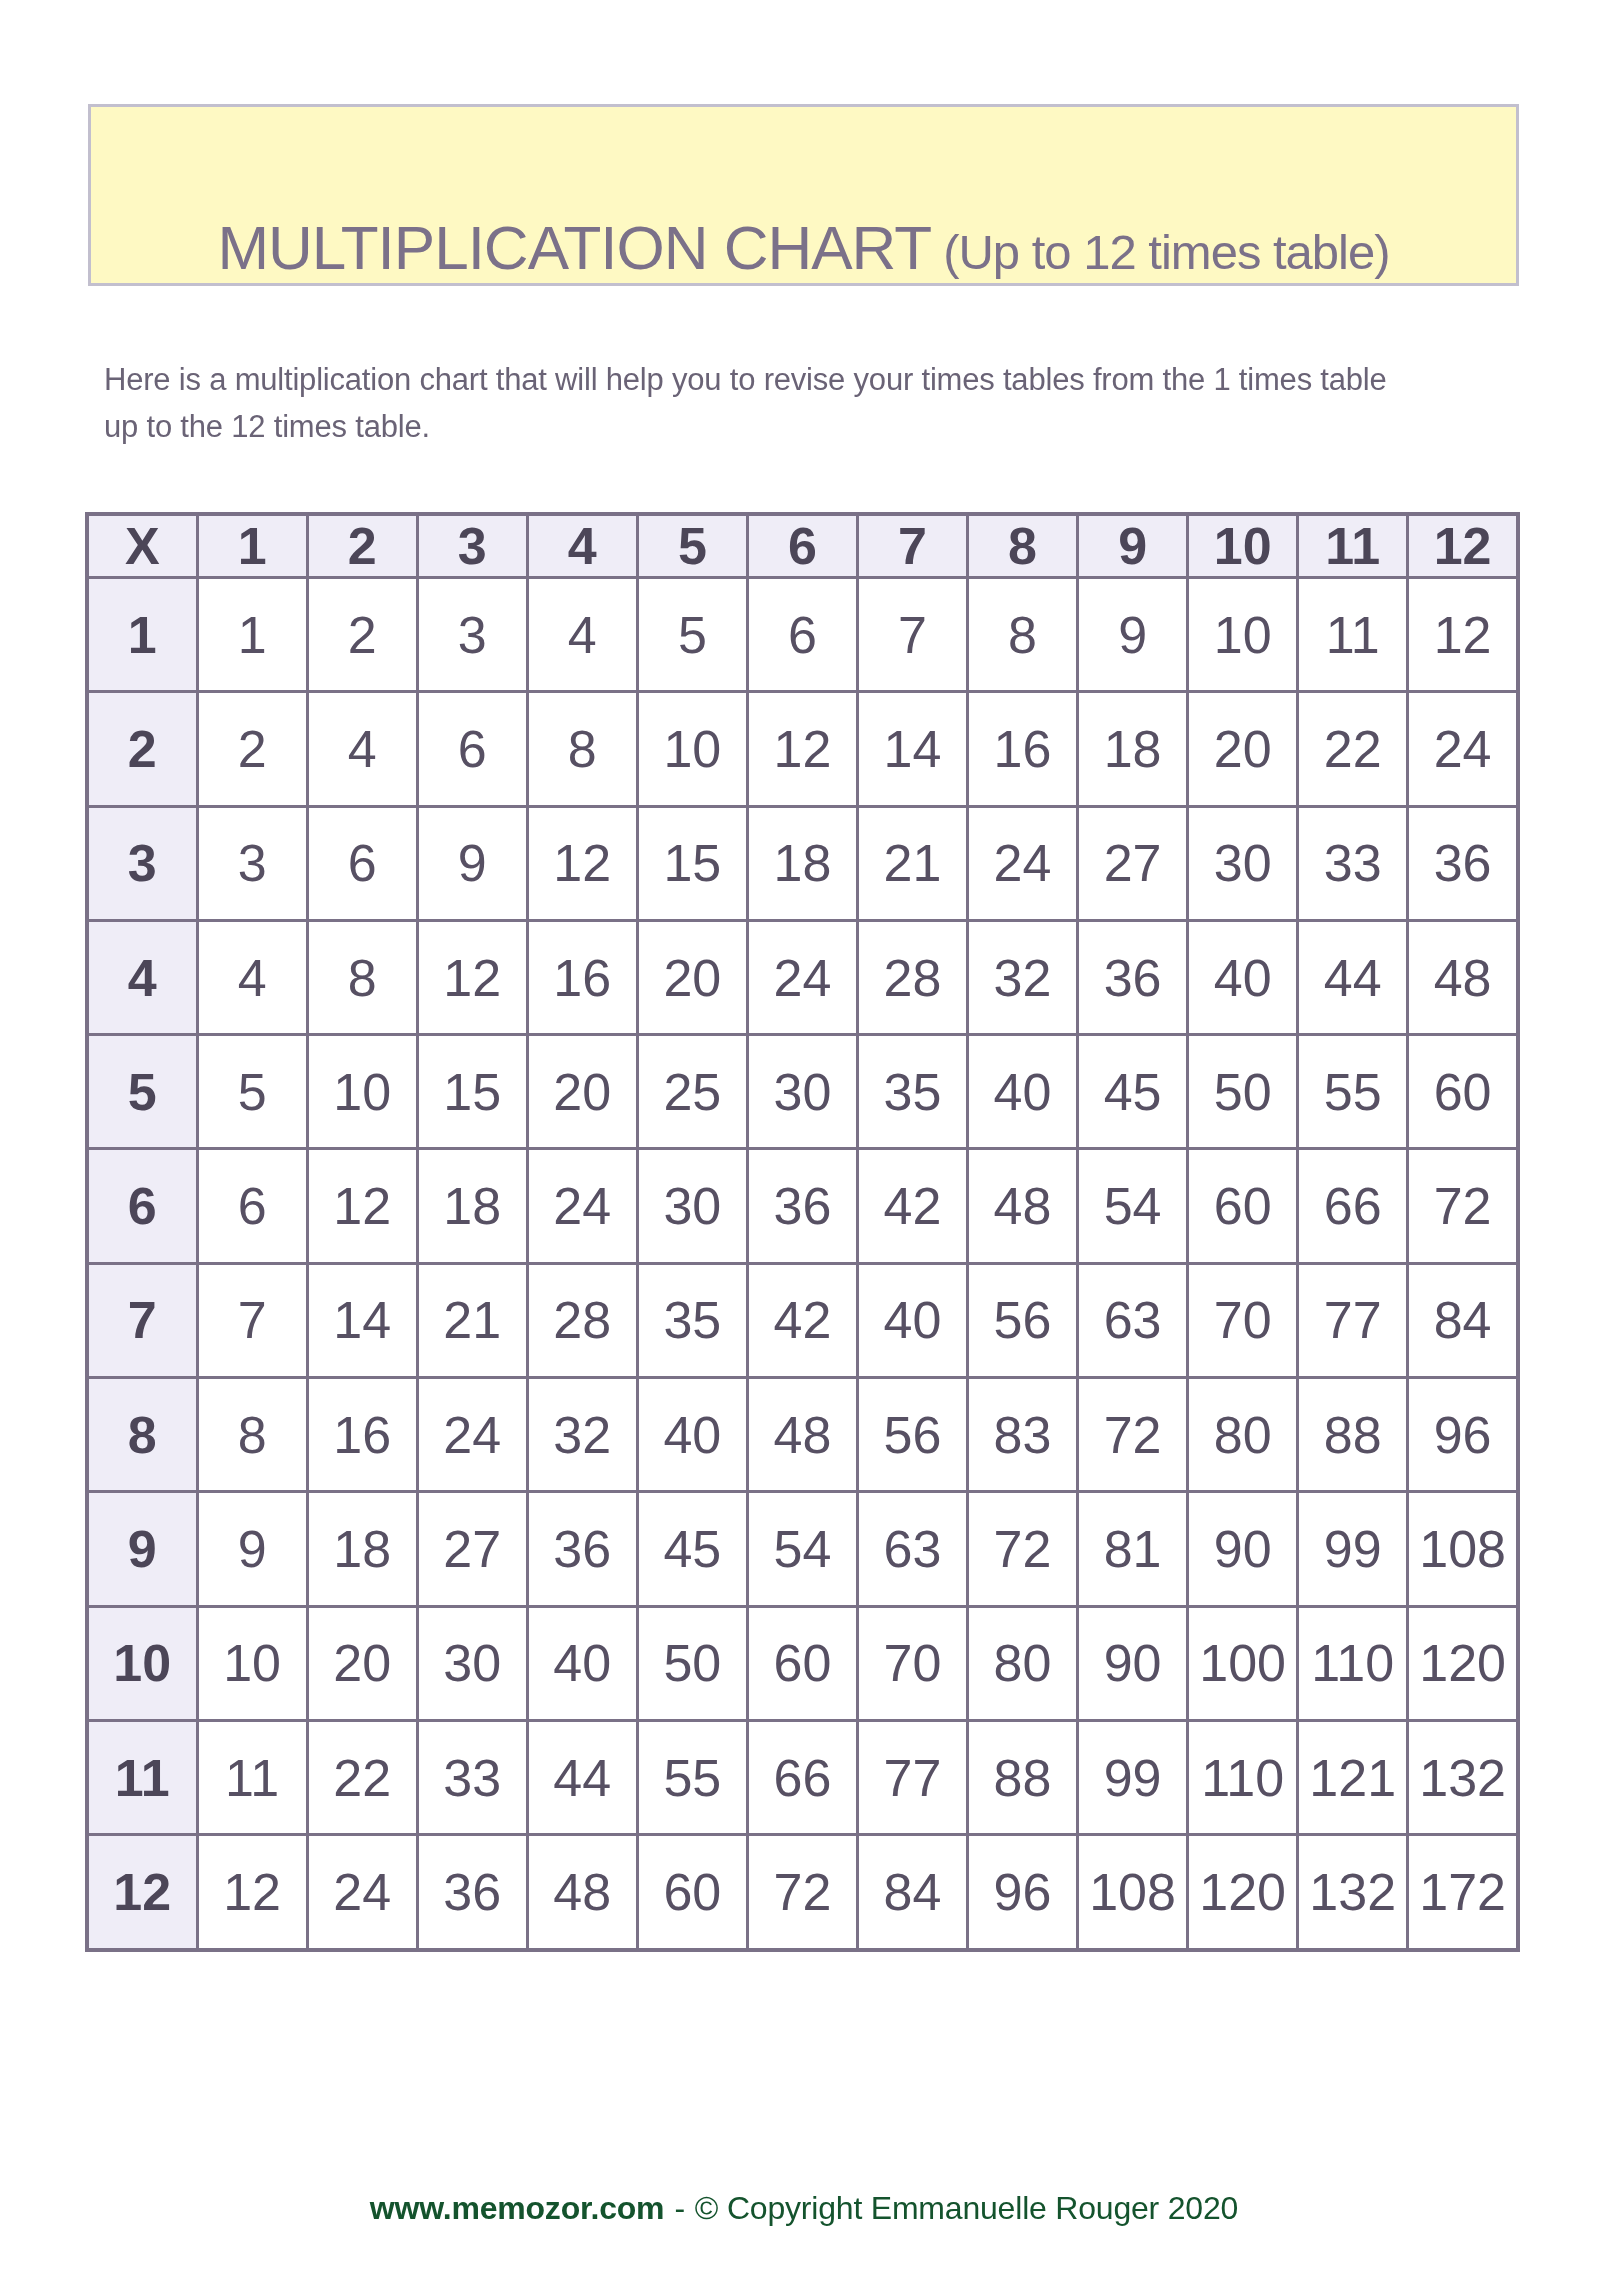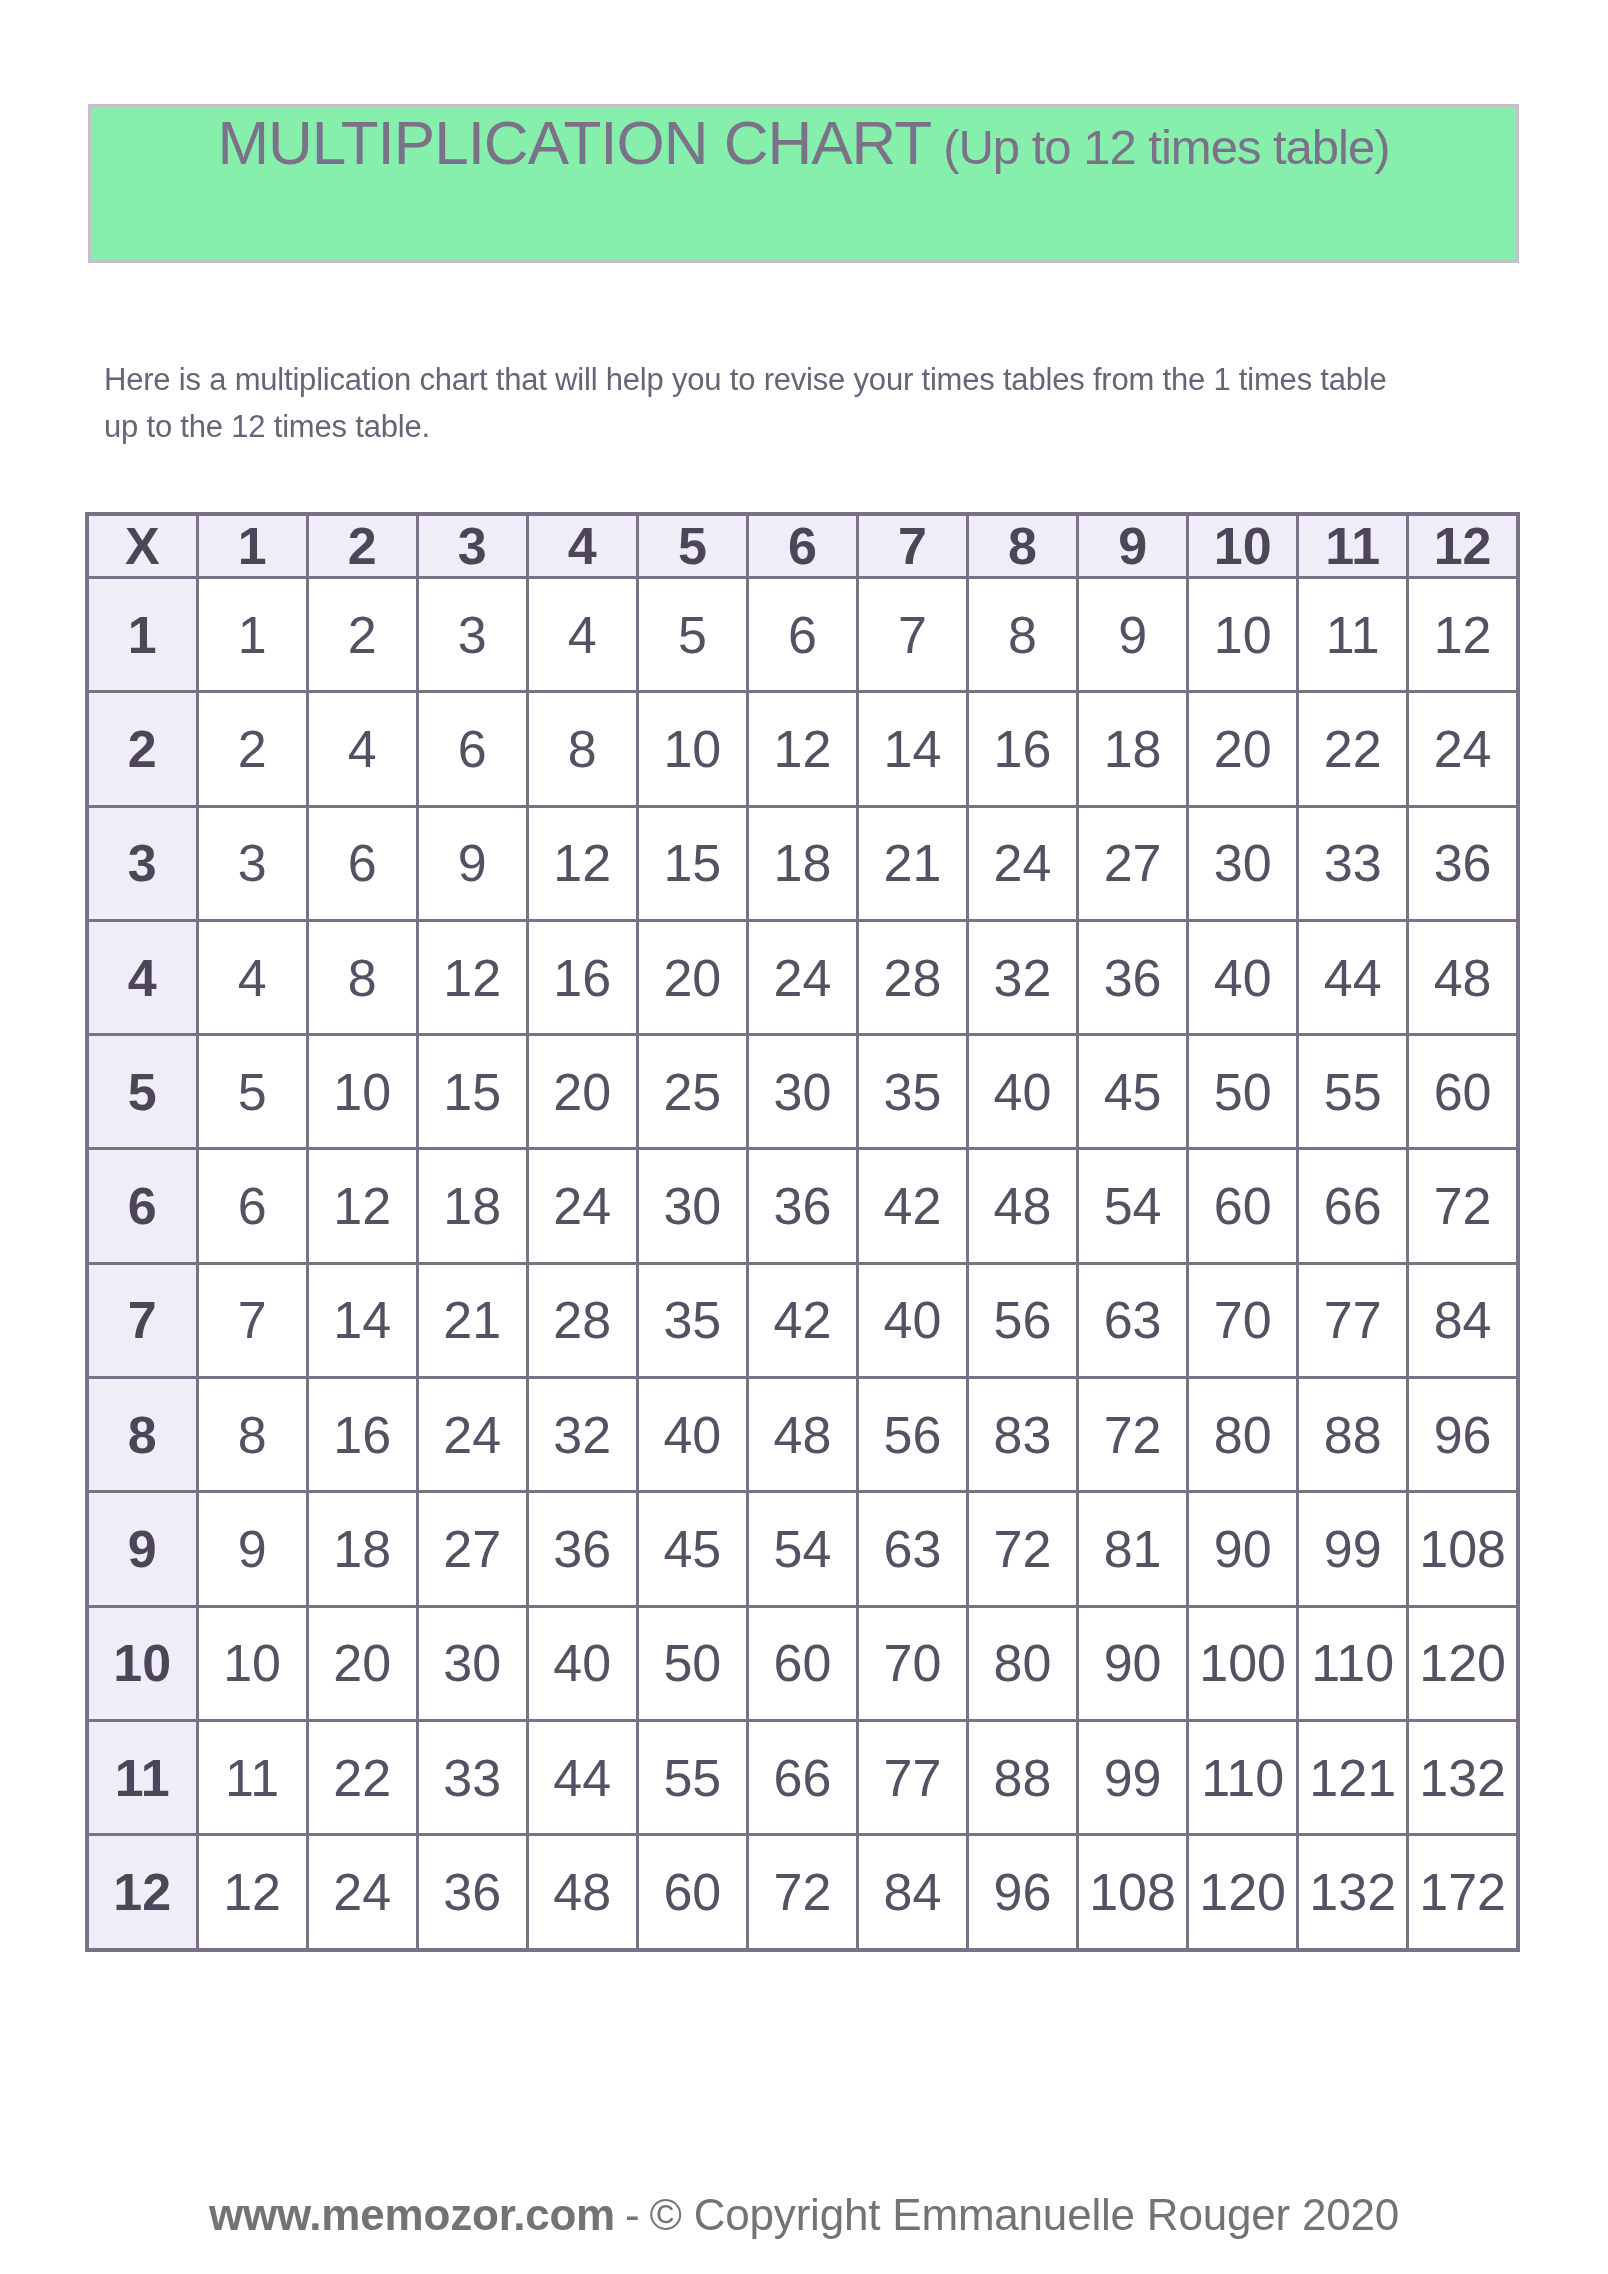--- a/index.html
+++ b/index.html
@@ -12,25 +12,25 @@
     font-family: "Liberation Sans", sans-serif;
     overflow: hidden;
   }
 
   
   .title-box {
     position: absolute;
     left: 88px;
     top: 104px;
     width: 1431px;
-    height: 159px;
-    background: #86efac;
+    height: 182px;
+    background: #fef9c3;
     border: 3px solid #c2bfce;
     display: flex;
-    align-items: flex-start;
+    align-items: flex-end;
     justify-content: center;
   }
   .title-box h1 {
     margin: 0;
     font-weight: normal;
     color: #7b7189;
     white-space: nowrap;
   }
   .t-main { font-size: 62px; letter-spacing: -1px; }
   .t-sub  { font-size: 49px; margin-left: 12px; letter-spacing: -1px; }
@@ -79,22 +79,22 @@
     font-weight: normal;
   }
 
   
   .footer {
     position: absolute;
     left: 0;
     top: 2190px;
     width: 1608px;
     text-align: center;
-    font-size: 44px;
-    color: #737373;
+    font-size: 32px;
+    color: #14532d;
     letter-spacing: -0.2px;
   }
   .footer .site { font-weight: bold; }
   .footer .sep { margin: 0 10px; }
 </style>
 </head>
 <body>
 
 <div class="title-box">
   <h1><span class="t-main">MULTIPLICATION CHART</span><span class="t-sub">(Up to 12 times table)</span></h1>

